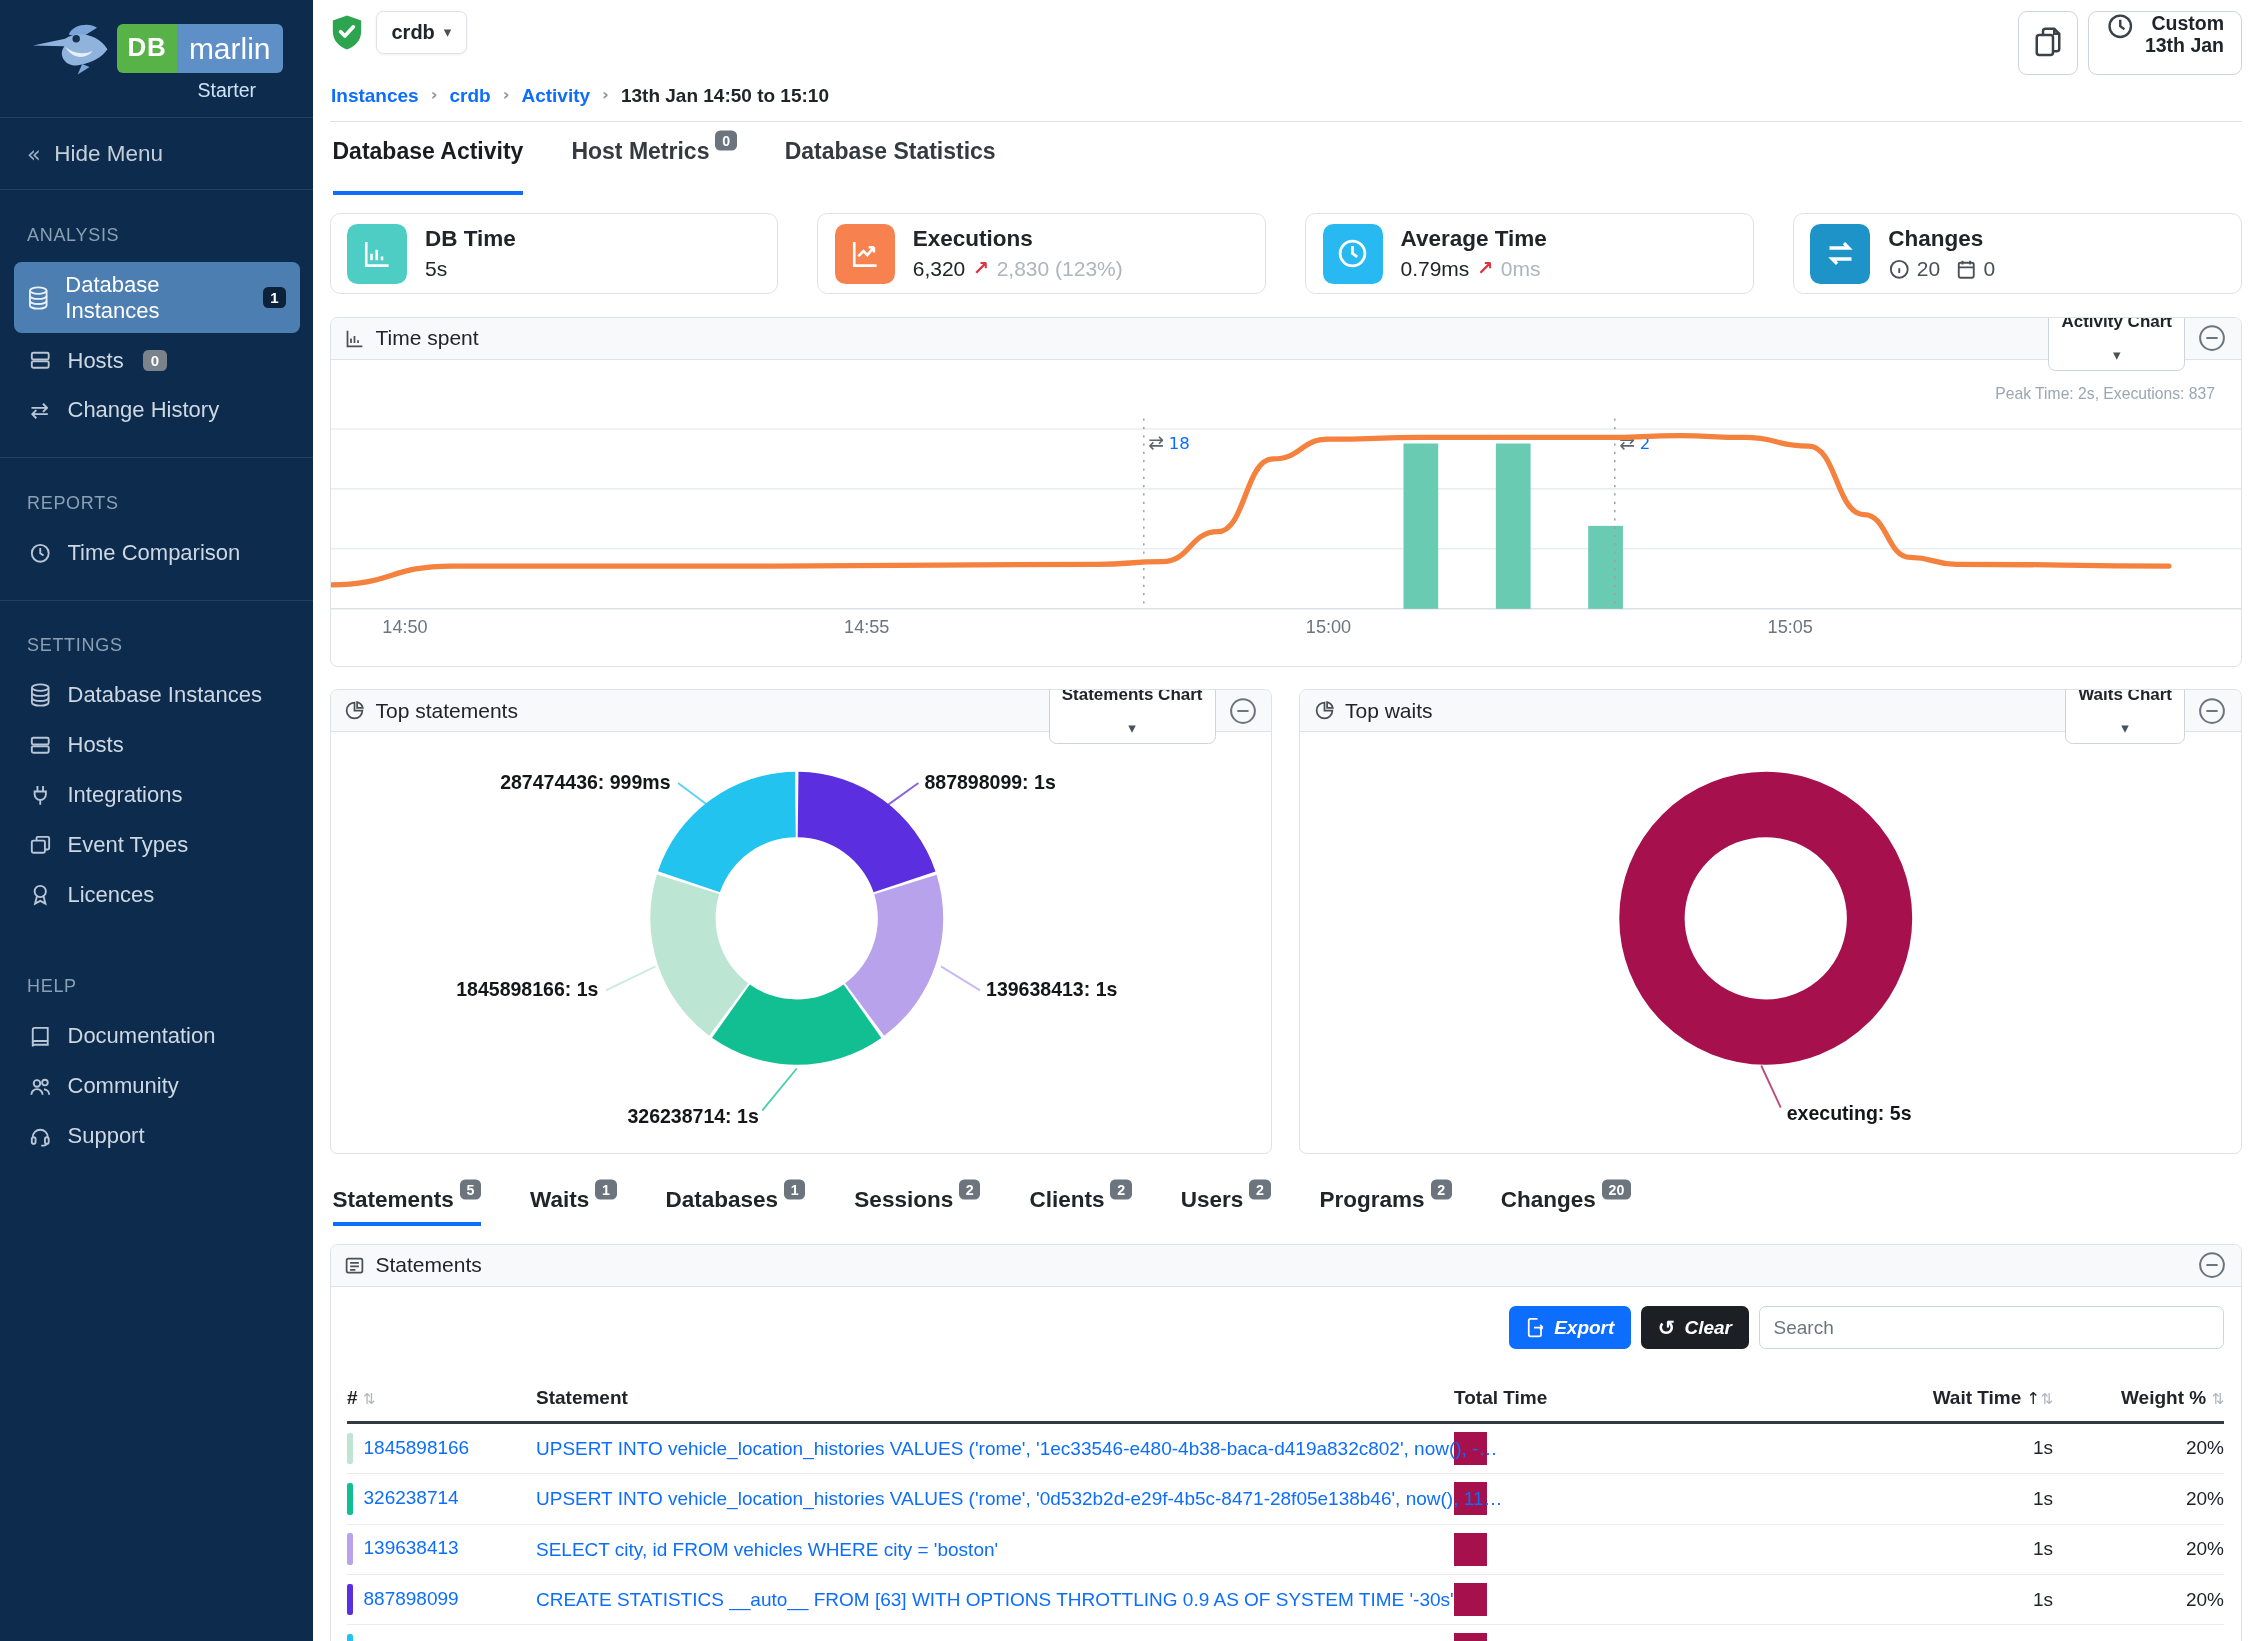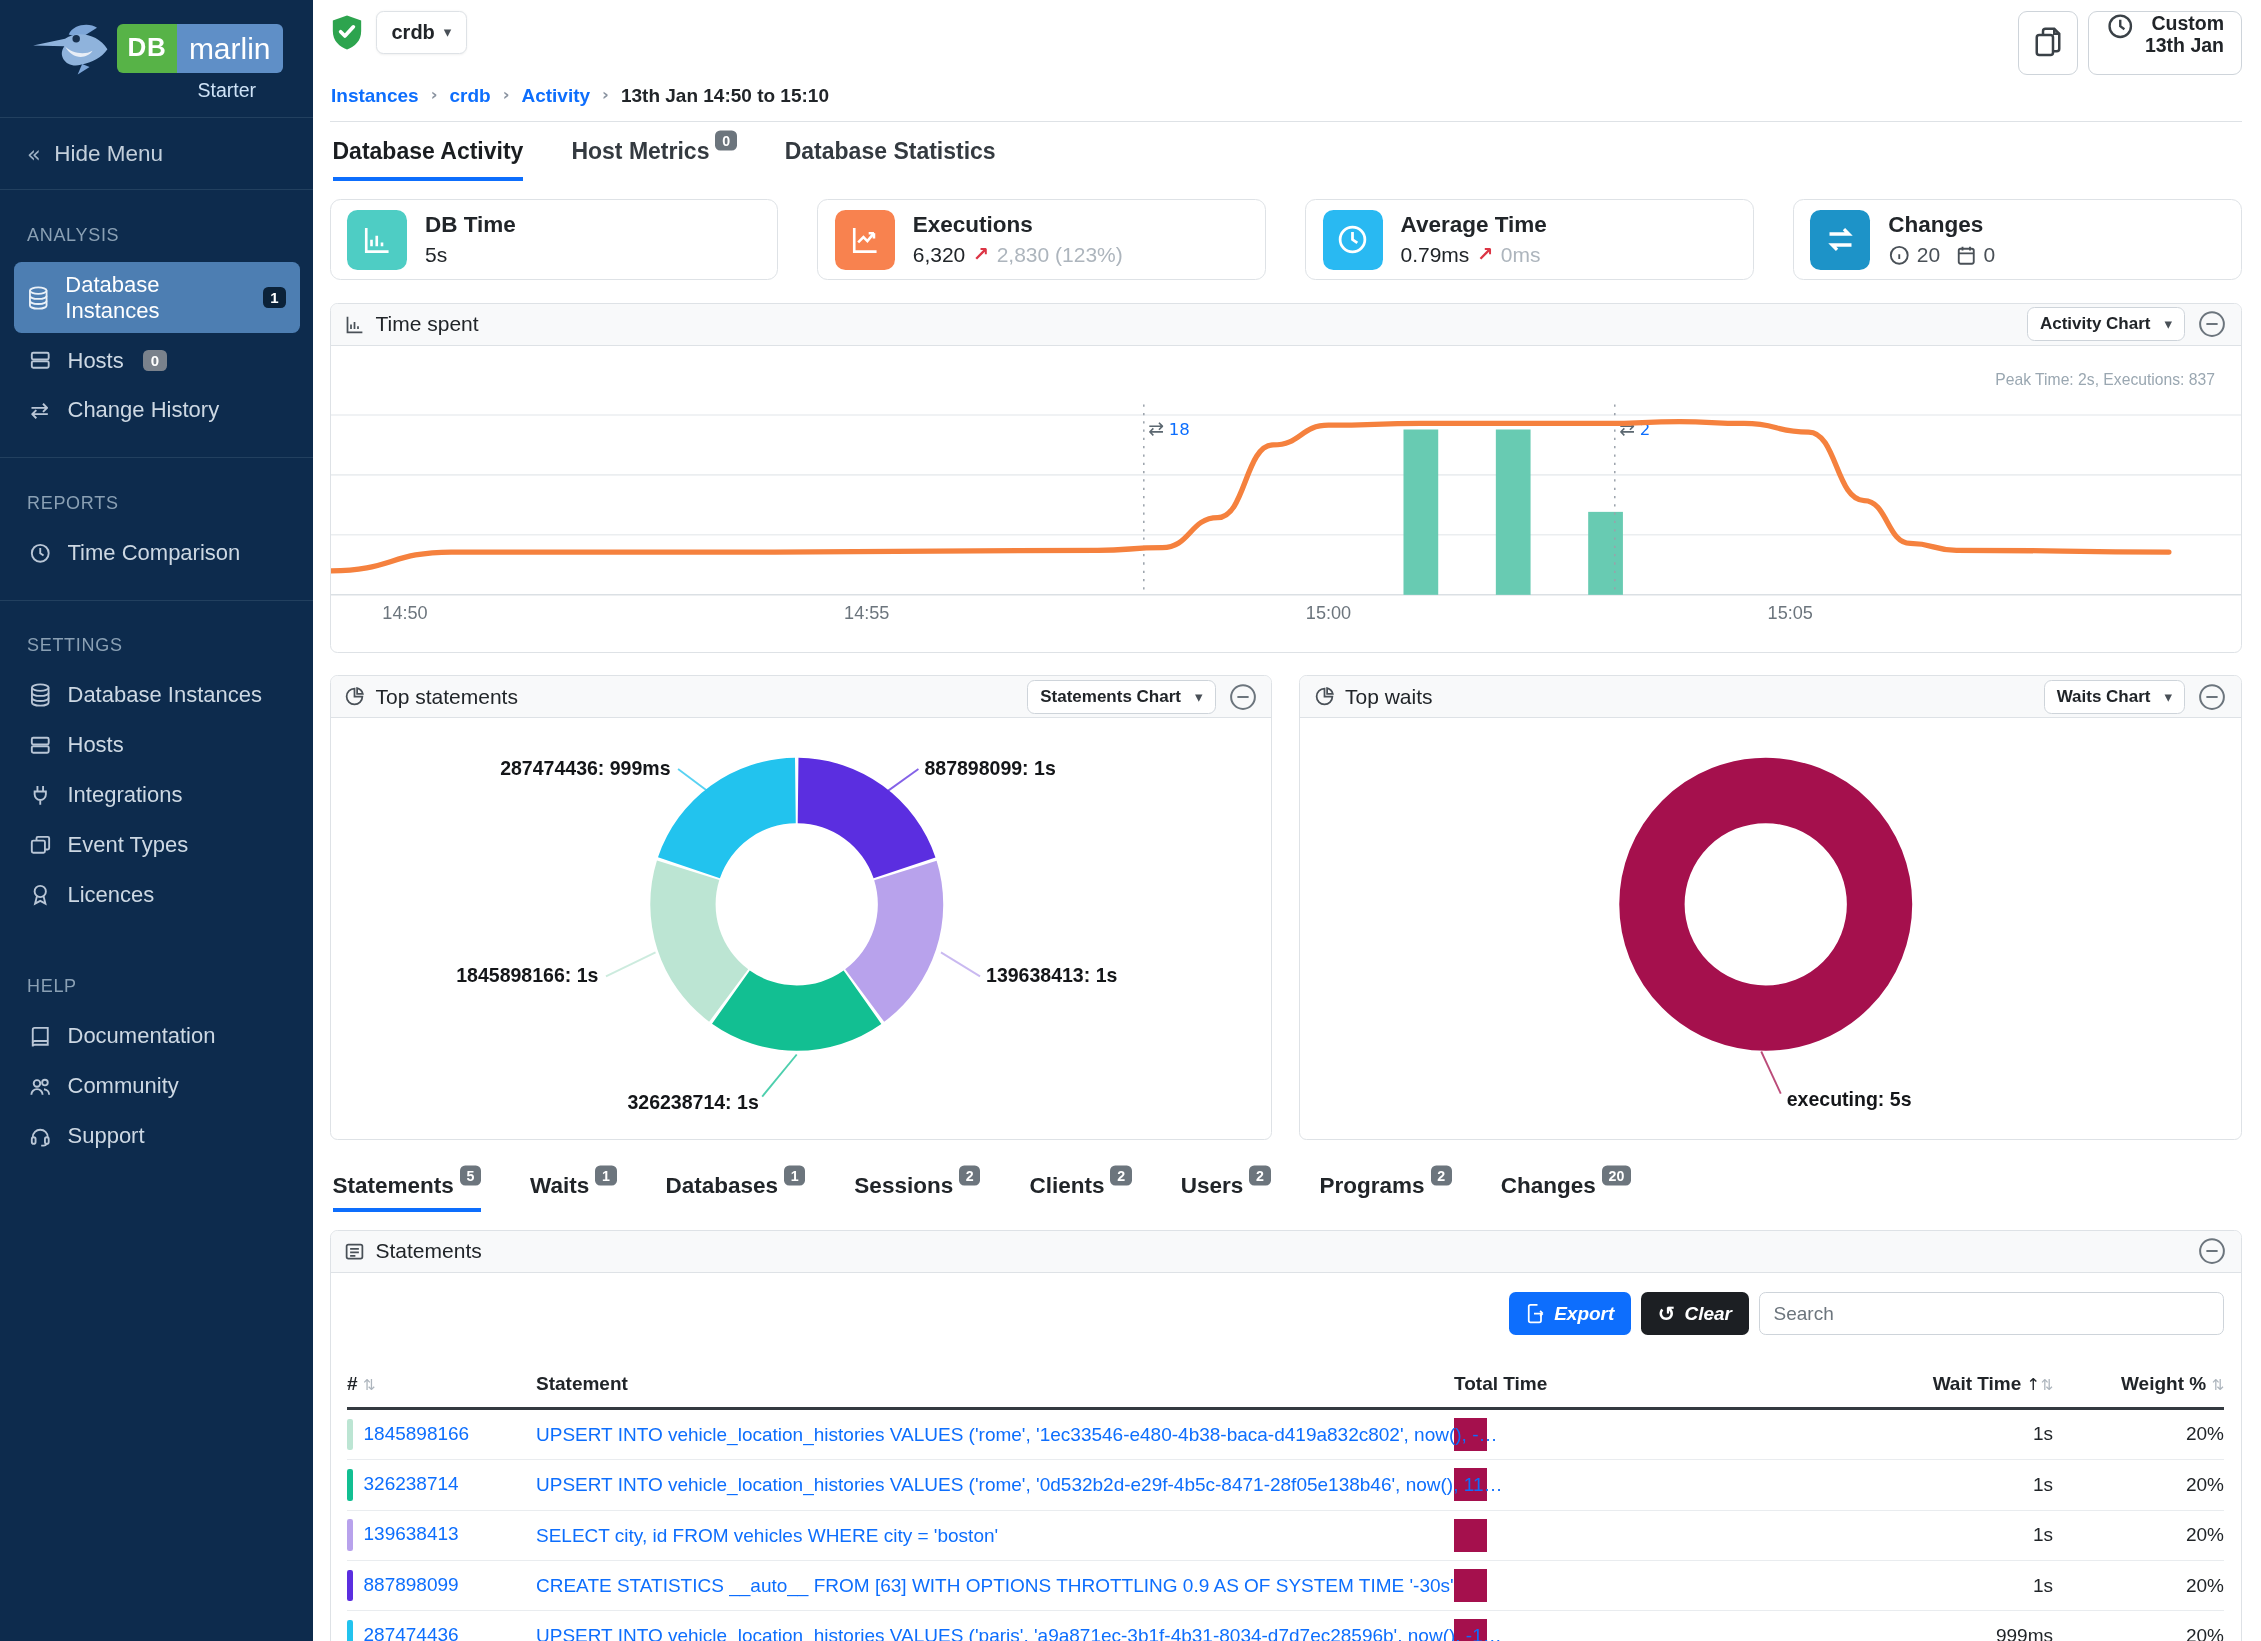--- a/index.html
+++ b/index.html
@@ -38,41 +38,41 @@
   .top-actions { display:flex; gap:10.5px; }
   .icon-btn { width:60px; height:64px; border:0.7px solid #ced4da; border-radius:9px; background:#fff; display:flex; align-items:center; justify-content:center; cursor:pointer; }
   .custom-btn { height:64px; border:0.7px solid #ced4da; border-radius:9px; background:#fff; display:flex; align-items:flex-start; gap:10.5px; padding:0 16.5px; cursor:pointer; }
   .custom-txt { text-align:right; font-size:19.5px; font-weight:bold; line-height:1.15; }
   .breadcrumb { display:flex; align-items:flex-start; gap:12px; font-size:19px; margin:10.5px 0 0 1.5px;font-weight:bold; }
   .breadcrumb a { color:#0d6efd; text-decoration:none; cursor:pointer; }
   .crumb-sep { color:#8a93a0; font-family:"DejaVu Sans", sans-serif; font-size:16.5px; }
   .crumb-last { color:#212529; }
   .top-divider { border-top:0.7px solid #dee2e6; margin-top:13.5px; }
   .tabs { display:flex; gap:48px; padding:16.5px 3px 0 3px; }
-  .tab { font-size:23px; font-weight:bold; color:#343a40; padding-bottom:12px; border-bottom:4.5px solid transparent; cursor:pointer; display:flex; align-items:flex-start; gap:6px;text-align:center; }
+  .tab { font-size:23px; font-weight:bold; color:#343a40; padding-bottom:26px; border-bottom:4.5px solid transparent; cursor:pointer; display:flex; align-items:flex-start; gap:6px;text-align:center; }
   .tab.active { color:#1a1d20; border-bottom-color:#0d6efd; }
   .tbadge { font-size:14.2px; font-weight:bold; color:#fff; background:#6c757d; border-radius:5.2px; padding:2.2px 6.7px; transform:translateY(-7.5px); }
 
   
   .kpis { display:grid; grid-template-columns:repeat(4,1fr); gap:39px; margin-top:18px; }
   .kpi { border:0.7px solid #dee2e6; border-radius:10.5px; background:#fff; padding:13.5px 16.5px; display:flex; gap:18px; align-items:center; height:81px; }
   .kpi-icon { width:60px; height:60px; border-radius:10.5px; display:flex; align-items:center; justify-content:center; color:#fff; flex:none; }
   .kpi-title { font-size:22.5px; font-weight:bold; }
   .kpi-value { font-size:21px; margin-top:4.5px; display:flex; align-items:center; gap:7.5px; }
   .delta-arrow { color:#dc3545; font-family:"DejaVu Sans", sans-serif; font-size:19.5px; font-weight:bold; }
   .delta { color:#adb5bd; }
   .kpi-mini { color:#495057; display:inline-flex; align-items:center; gap:6px; }
 
   
   .panel { border:0.7px solid #dee2e6; border-radius:7.5px; margin-top:22.5px; background:#fff; overflow:hidden; }
   .panel-head { background:#f8f9fa; border-bottom:0.7px solid #dee2e6; height:42px; display:flex; align-items:center; padding:0 13.5px; gap:10.5px; }
   .panel-title { font-size:21px; color:#212529; }
   .ph-icon { color:#495057; display:inline-flex; }
   .ph-right { margin-left:auto; display:flex; align-items:center; gap:12px; }
-  .chart-btn { border:0.7px solid #ced4da; border-radius:7.5px; background:#fff; font-size:17px; font-weight:bold; color:#212529; padding:6px 12px; display:flex; align-items:center; gap:14px; cursor:pointer; }
+  .chart-btn { border:0.7px solid #ced4da; border-radius:7.5px; background:#fff; font-size:17px; font-weight:bold; color:#212529; padding:6px 12px; display:flex; align-items:center; gap:14px; cursor:pointer;flex-direction:column; }
   .minus-ic { cursor:pointer; display:inline-flex; }
 
   .time-body { position:relative; padding:6px 0 12px 0; }
   .peak-note { position:absolute; top:25.5px; right:25.5px; font-size:15.7px; color:#9aa7b1; }
   #time-chart-wrap { margin-top:39px; }
   #time-chart-wrap svg { display:block; width:100%; }
 
   .two-col { display:grid; grid-template-columns:1fr 1fr; gap:27px; }
   .donut-body svg { display:block; width:100%; }
 

